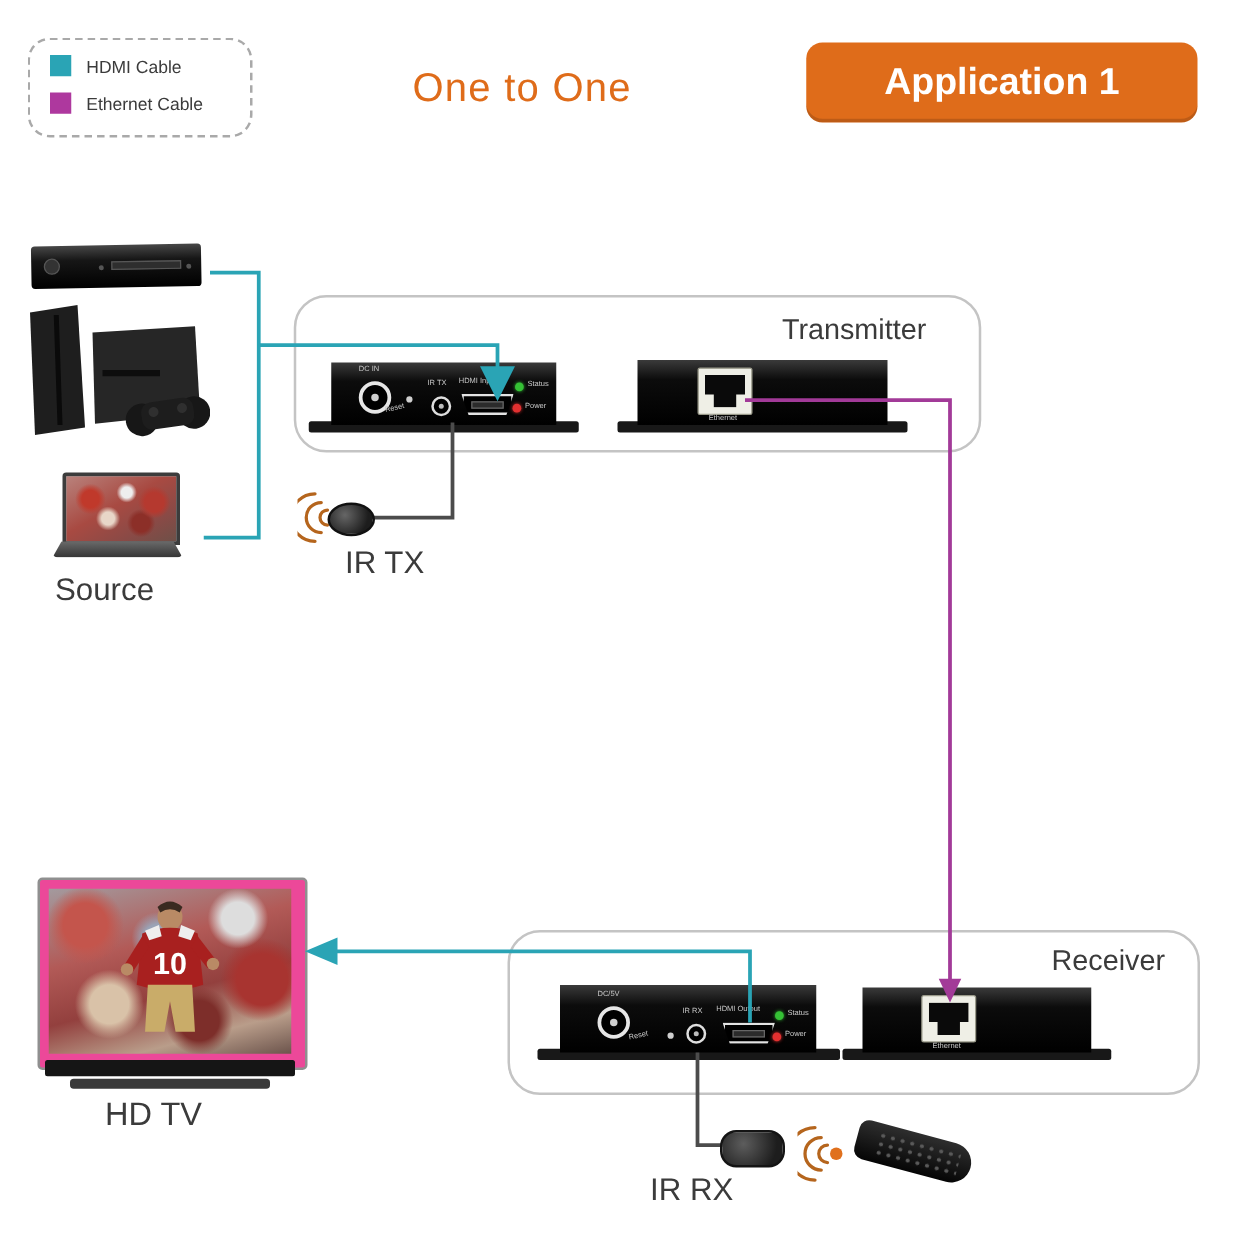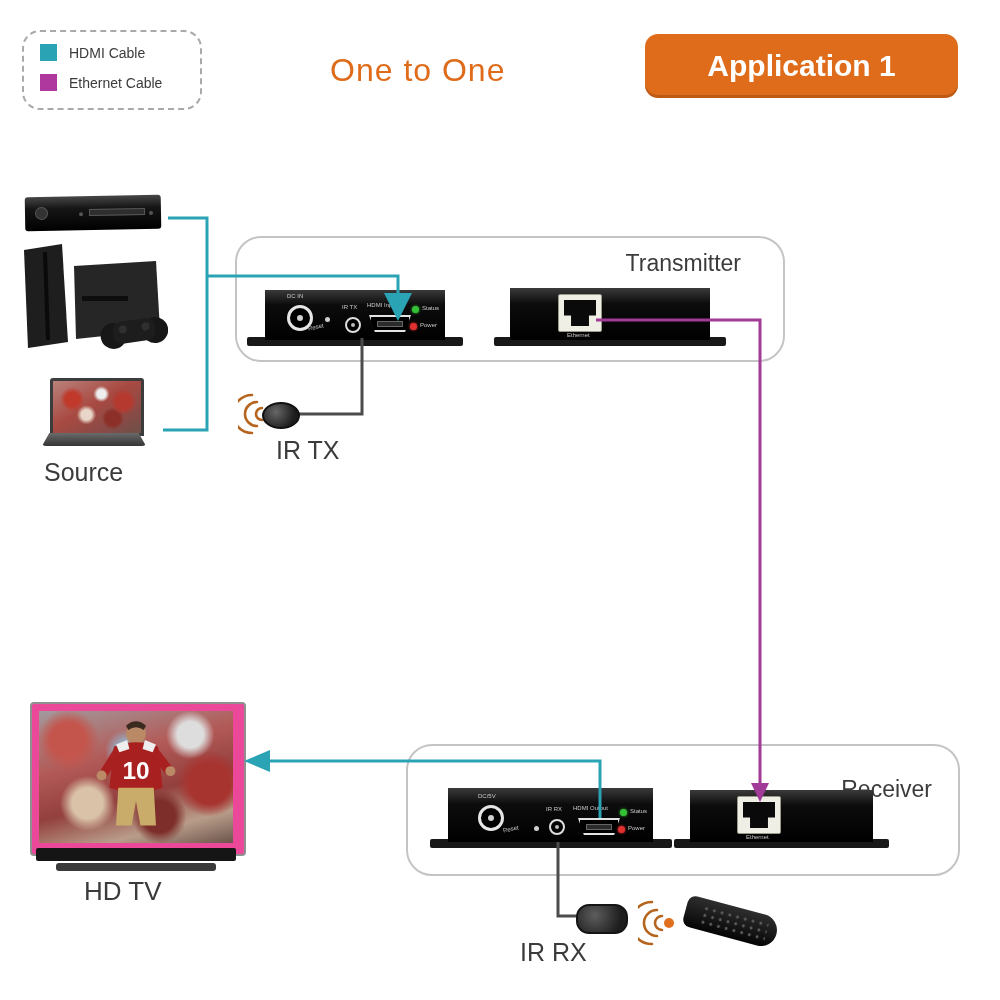--- a/index.html
+++ b/index.html
@@ -65,21 +65,21 @@
   }
   .label-lg { font-size:25px; color:var(--text_dark); }
   .source-label { left:44px; top:458px; }
 
   
   .unit-box { border:2px solid var(--box_border); border-radius:26px; background:#fff; }
   .tx-box { left:235px; top:236px; width:546px; height:122px; }
   .rx-box { left:406px; top:744px; width:550px; height:128px; }
   .unit-label { position:absolute; font-size:23px; color:var(--text_dark); }
   .tx-label { right:42px; top:12px; }
-  .rx-label { right:26px; top:9px;margin-top:21px; }
+  .rx-label { right:26px; top:9px; }
 
   
   .panel { background:linear-gradient(#3a3a3a,#0c0c0c 30%,#000); z-index:2; }
   .flange { background:#181818; border-radius:2px; z-index:1; }
   .panelA-t { left:265px; top:290px; width:180px; height:50px; }
   .flangeA-t { left:247px; top:337px; width:216px; height:9px; }
   .panelB-t { left:510px; top:288px; width:200px; height:52px; }
   .flangeB-t { left:494px; top:337px; width:232px; height:9px; }
   .panelA-r { left:448px; top:788px; width:205px; height:54px; }
   .flangeA-r { left:430px; top:839px; width:242px; height:9px; }

